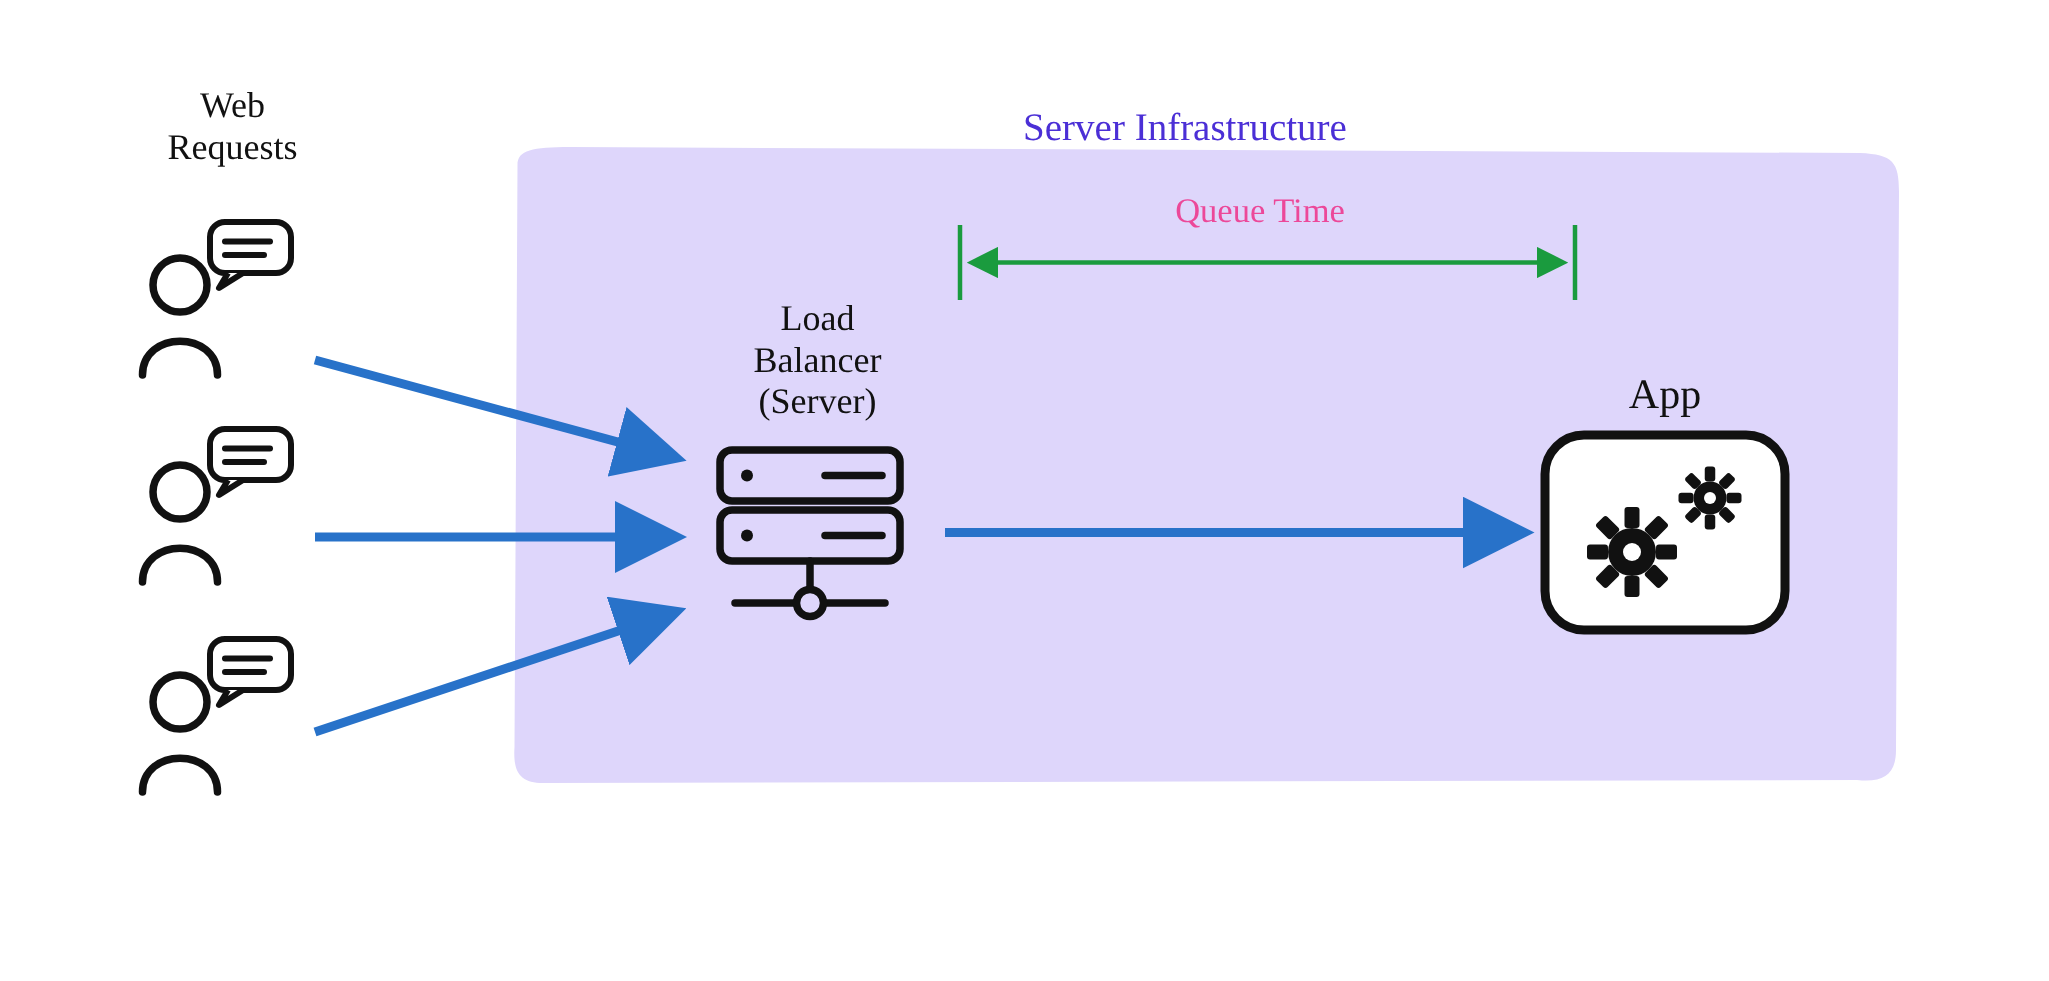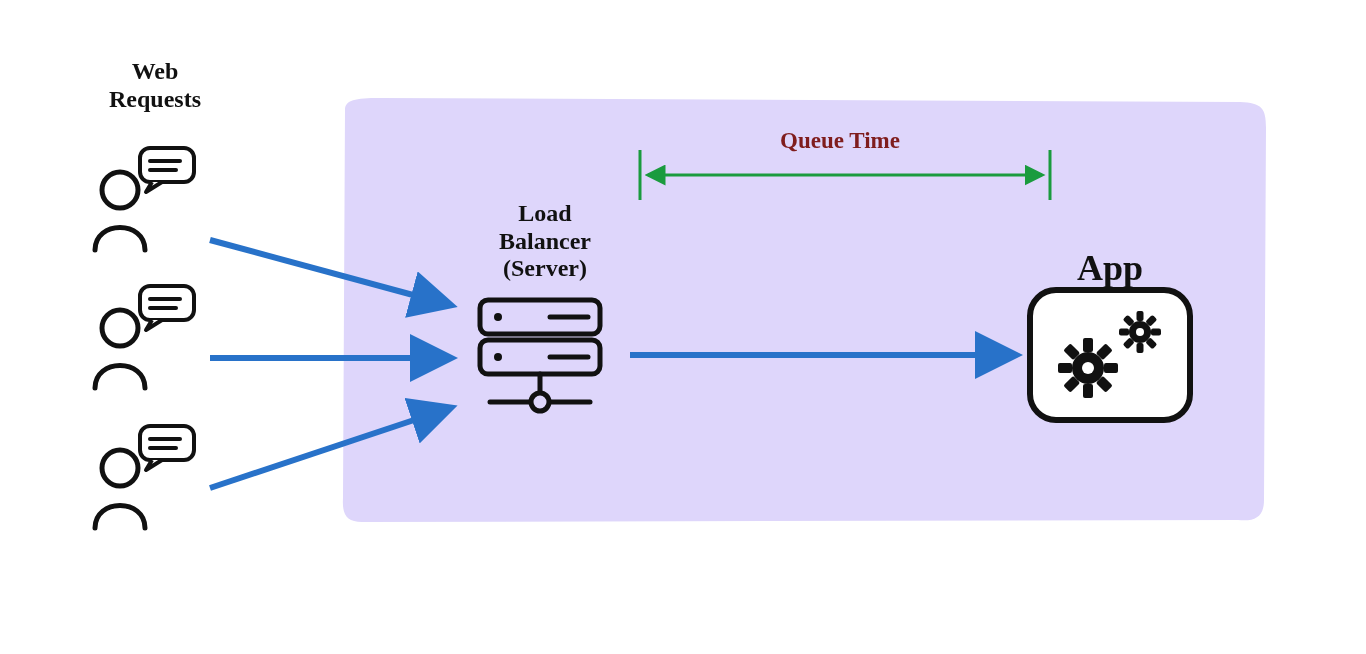--- a/index.html
+++ b/index.html
@@ -8,35 +8,34 @@
     width: 1366px;
     height: 654px;
     background: #ffffff;
     font-family: "Comic Sans MS", "Segoe Script", "Bradley Hand", cursive;
     overflow: hidden;
   }
   .stage {
     position: relative;
     width: 1366px;
     height: 654px;
-    font-weight: bold;
   }
   .label {
     position: absolute;
     color: #111;
     font-size: 24px;
     line-height: 1.15;
     text-align: center;
     white-space: pre;
   }
   .title-server {
     color: #4b2fd6;
   }
   .queue-label {
-    color: #7f1d1d;
+    color: #ec4899;
   }
 </style>
 </head>
 <body>
 
 <div class="stage">
 
   <svg width="1366" height="654" viewBox="0 0 1366 654" style="position:absolute;left:0;top:0">
 
     <path d="M 345 110
@@ -145,22 +144,23 @@
           <rect x="11" y="-3.5" width="10" height="7" rx="2" transform="rotate(45)"></rect>
         </g>
       </g>
     </g>
 
   </svg>
 
   <div class="label" style="left:90px; top:58px; width:130px;">Web
 Requests</div>
 
+  <div class="label title-server" style="left:560px; top:70px; width:460px; font-size:26px;">Server Infrastructure</div>
 
   <div class="label queue-label" style="left:740px; top:128px; width:200px; font-size:23px;">Queue Time</div>
 
   <div class="label" style="left:480px; top:200px; width:130px;">Load
 Balancer
 (Server)</div>
 
-  <div class="label" style="left:1070px; top:248px; width:80px; font-size:36px;">App</div>
+  <div class="label" style="left:1070px; top:248px; width:80px; font-size:28px;">App</div>
 
 </div>
 
 </body></html>

